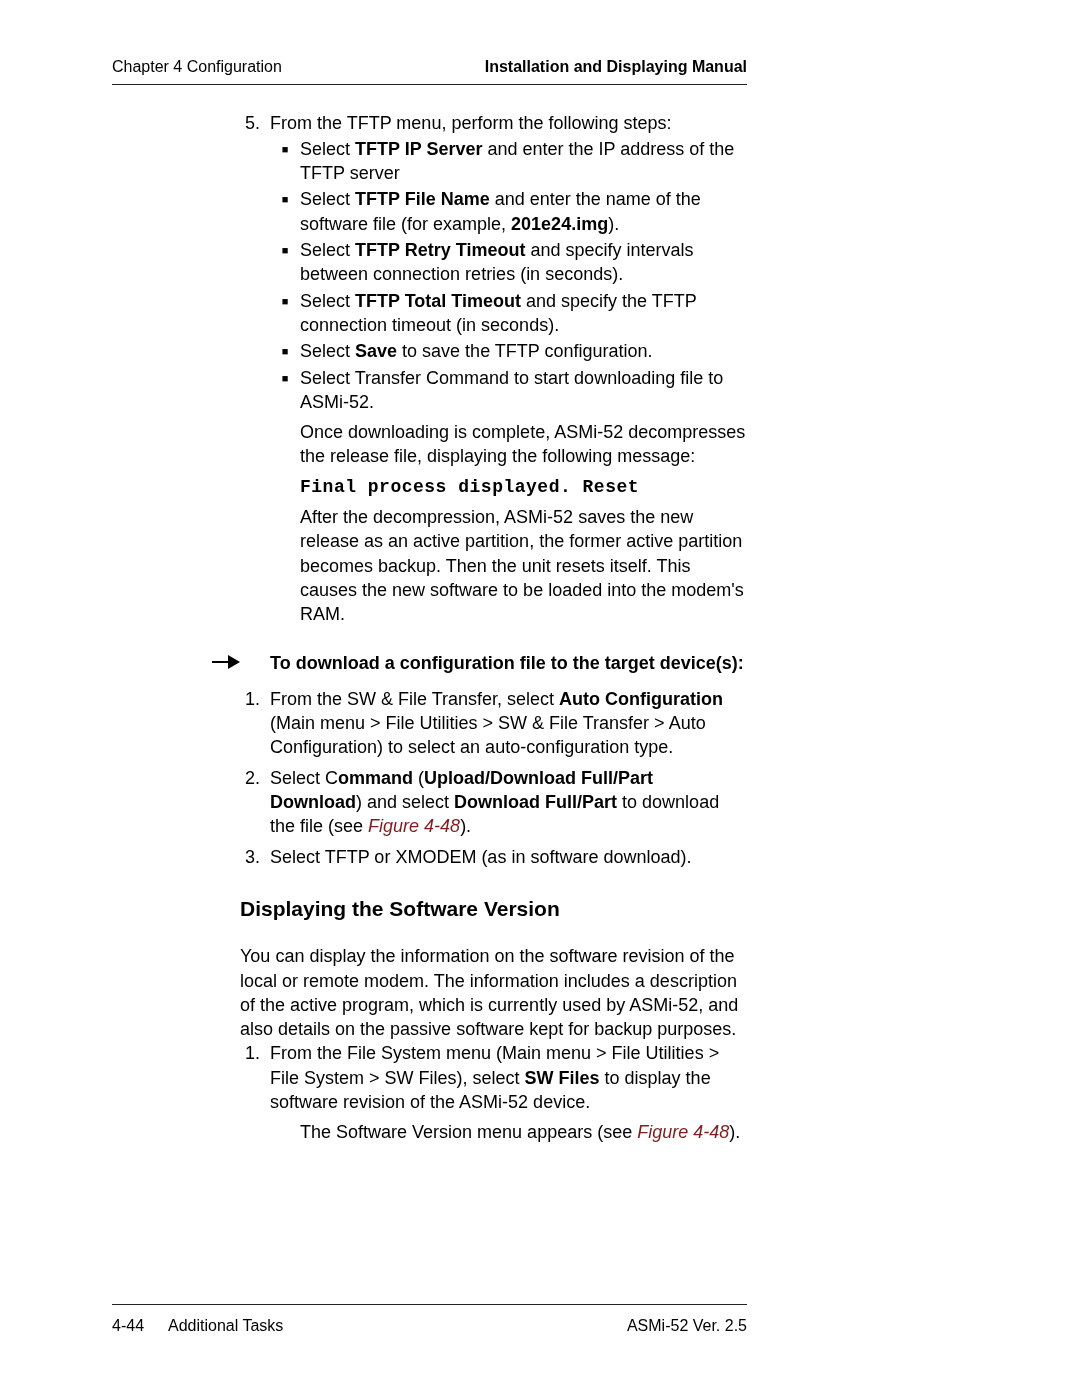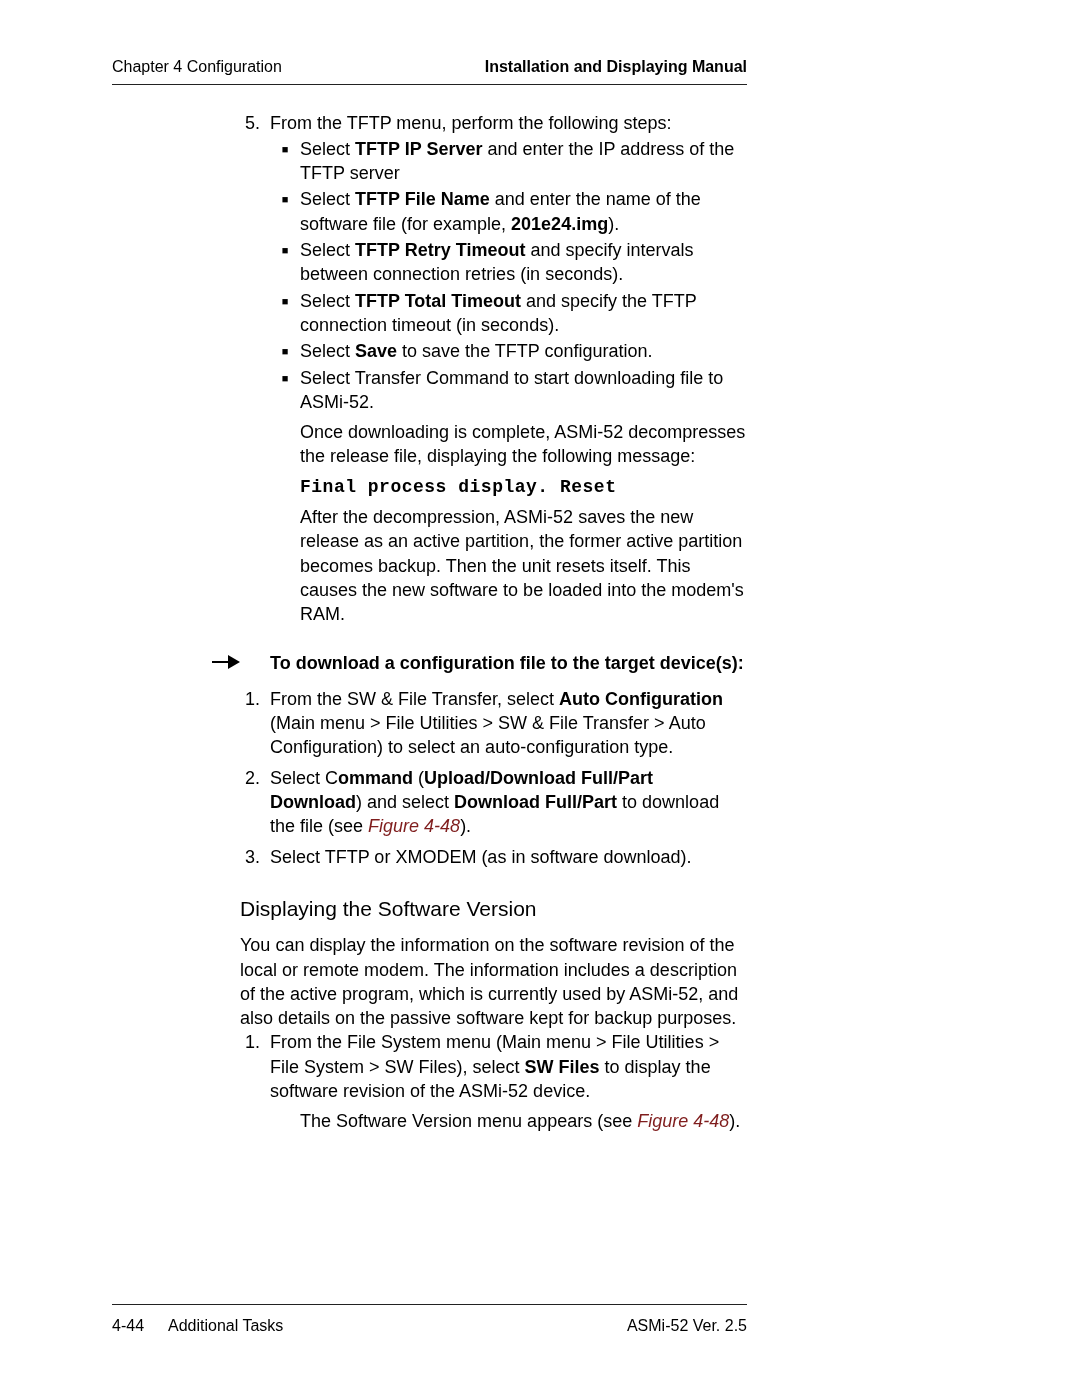--- a/index.html
+++ b/index.html
@@ -110,24 +110,24 @@
     margin-top: 6px;
     margin-bottom: 6px;
   }
 
   .link {
     color: #7f1d1d;
     font-style: italic;
   }
 
   .section-title {
-    font-weight: 400;
+    font-weight: 700;
     font-size: 21px;
     margin-top: 26px;
-    margin-bottom: 10px;
+    margin-bottom: 21px;
   }
 
   .b { font-weight: 700; }
 
   .footer {
     position: absolute;
     left: 112px;
     right: 112px;
     bottom: 60px;
     border-top: 1px solid #222;
@@ -189,21 +189,21 @@
             <span>Select </span><span class="b">Save</span><span> to save the TFTP configuration.</span>
           </div>
         </div>
 
         <div class="bullet">
           <div class="sq">■</div>
           <div class="btxt">Select Transfer Command to start downloading file to ASMi-52.</div>
         </div>
 
         <div class="para-indent">Once downloading is complete, ASMi-52 decompresses the release file, displaying the following message:</div>
-        <div class="mono">Final process display. Reset</div>
+        <div class="mono">Final process displayed. Reset</div>
         <div class="para-indent">After the decompression, ASMi-52 saves the new release as an active partition, the former active partition becomes backup. Then the unit resets itself. This causes the new software to be loaded into the modem's RAM.</div>
       </div>
     </div>
 
     <div class="arrow-row">
       <div class="arrow-cell">
         <svg class="arrow-svg" viewBox="0 0 28 18">
             <line x1="0" y1="9" x2="18" y2="9" stroke="#000" stroke-width="2"></line>
             <polygon points="16,2 28,9 16,16" fill="#000"></polygon>
           </svg>

